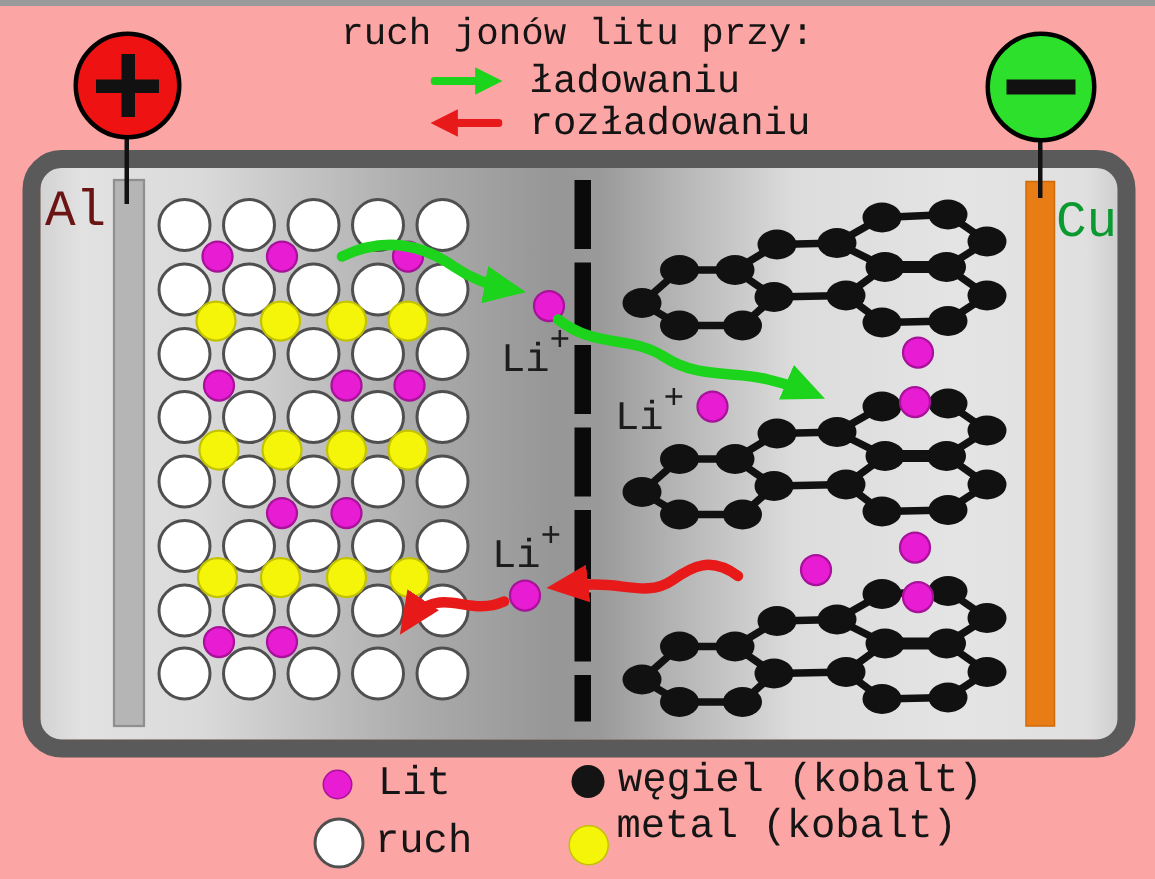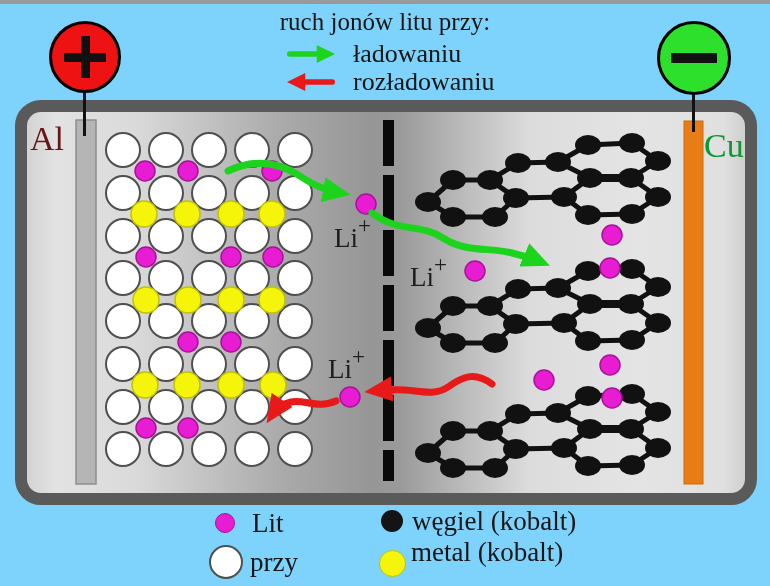--- a/index.html
+++ b/index.html
@@ -1,17 +1,17 @@
 <!DOCTYPE html>
 <html><head>
 <meta charset="utf-8">
 <style>
   html,body{margin:0;padding:0;background:#ffffff;}
-  .stage{position:relative;width:770px;height:586px;background:#7dd3fc;overflow:hidden;
-         font-family:Liberation Serif, serif;}
+  .stage{position:relative;width:770px;height:586px;background:#fca5a5;overflow:hidden;
+         font-family:Liberation Mono, monospace;}
   .top-strip{position:absolute;left:0;top:0;width:770px;height:4px;background:#9a9a9a;}
   .title{position:absolute;left:0;right:0;top:8px;text-align:center;font-size:25px;color:#141414;}
   .legend-row{position:absolute;left:287px;display:flex;align-items:center;height:28px;}
   .row-charge{top:40px;}
   .row-discharge{top:68px;}
   .arrow-icon{margin-right:18px;display:block;}
   .legend-label{font-size:26px;color:#141414;white-space:nowrap;}
   .terminal{position:absolute;border:3px solid #000;border-radius:50%;z-index:6;}
   .terminal.positive{left:49px;top:21px;width:66px;height:66px;}
   .terminal.negative{left:657px;top:21px;width:68px;height:68px;}
@@ -297,19 +297,19 @@
     <text x="334" y="247" font-size="27" fill="#1c1c1c"><tspan>Li</tspan><tspan dy="-14" font-size="23">+</tspan></text>
         <text x="410" y="286" font-size="27" fill="#1c1c1c"><tspan>Li</tspan><tspan dy="-14" font-size="23">+</tspan></text>
         <text x="328" y="378" font-size="27" fill="#1c1c1c"><tspan>Li</tspan><tspan dy="-14" font-size="23">+</tspan></text>
       </g>
   </svg>
 
   <div class="legend-bottom">
     <span class="dot dot-lit" style="background: rgb(232, 28, 210);"></span>
     <span class="blabel lbl-lit">Lit</span>
     <span class="dot dot-tlen"></span>
-    <span class="blabel lbl-tlen">przy</span>
+    <span class="blabel lbl-tlen">ruch</span>
     <span class="dot dot-wegiel" style="background: rgb(20, 20, 20);"></span>
     <span class="blabel lbl-wegiel">węgiel (kobalt)</span>
     <span class="dot dot-metal" style="background: rgb(245, 245, 10);"></span>
     <span class="blabel lbl-metal">metal (kobalt)</span>
   </div>
 </div>
 
 </body></html>

